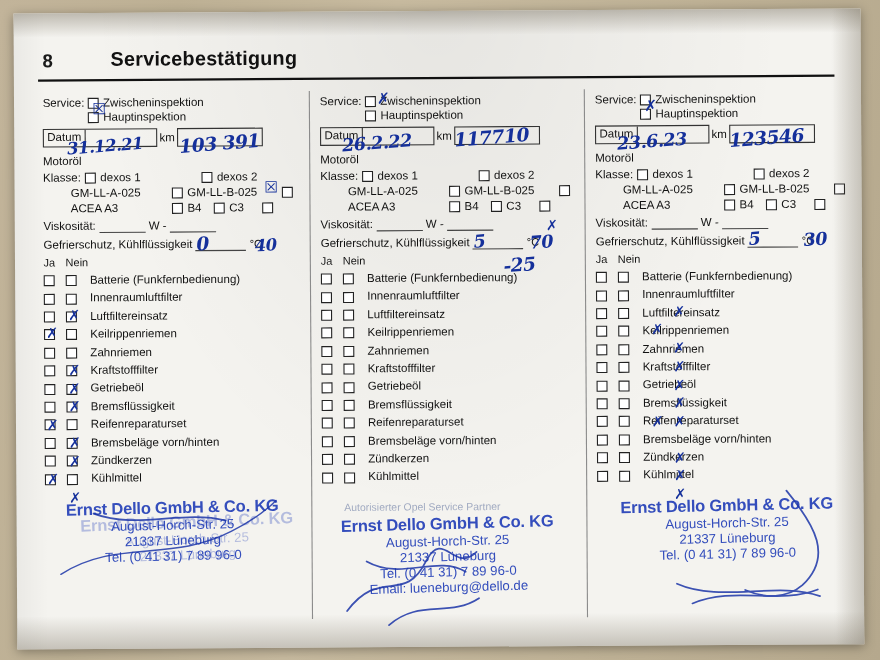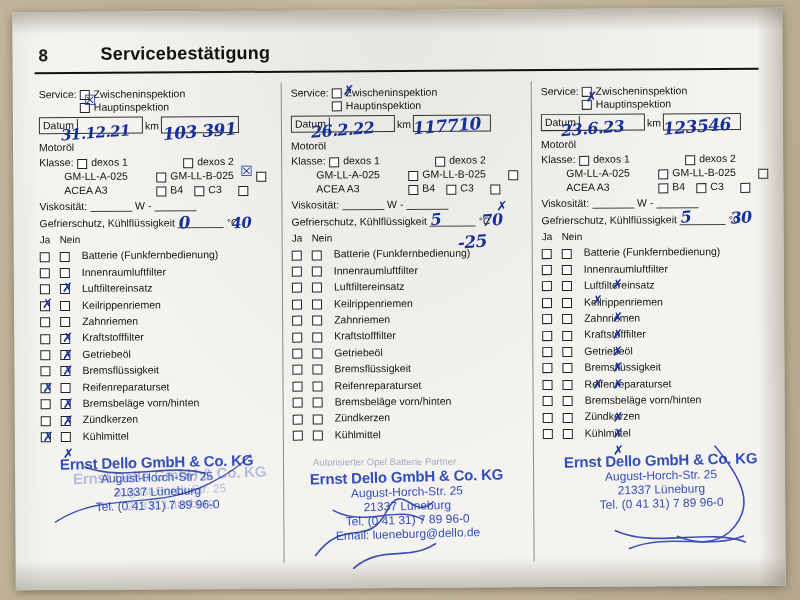--- a/index.html
+++ b/index.html
@@ -469,21 +469,21 @@
       <div class="l3">21337 Lüneburg</div>
       <div class="l4">Tel. (0 41 31) 7 89 96-0</div>
     </div>
 
     <div class="stamp faded2" style="left:40px; top:455px; width:230px; transform:rotate(-2deg);">
       <div class="l1">Ernst Dello GmbH &amp; Co. KG</div>
       <div class="l2">August-Horch-Str. 25</div>
       <div class="l3">21337 Lüneburg</div>
     </div>
 
-    <div class="partner-line" style="left:298px; top:446px;">Autorisierter Opel Batterie Partner</div>
+    <div class="partner-line" style="left:298px; top:446px;">Autorisierter Opel Service Partner</div>
     <div class="stamp" style="left:272px; top:458px; width:240px; transform:rotate(-1.2deg);">
       <div class="l1">Ernst Dello GmbH &amp; Co. KG</div>
       <div class="l2">August-Horch-Str. 25</div>
       <div class="l3">21337 Lüneburg</div>
       <div class="l4">Tel. (0 41 31) 7 89 96-0</div>
       <div class="l5">Email: lueneburg@dello.de</div>
     </div>
 
     <div class="stamp" style="left:524px; top:443px; width:244px; transform:rotate(-1deg);">
       <div class="l1">Ernst Dello GmbH &amp; Co. KG</div>

